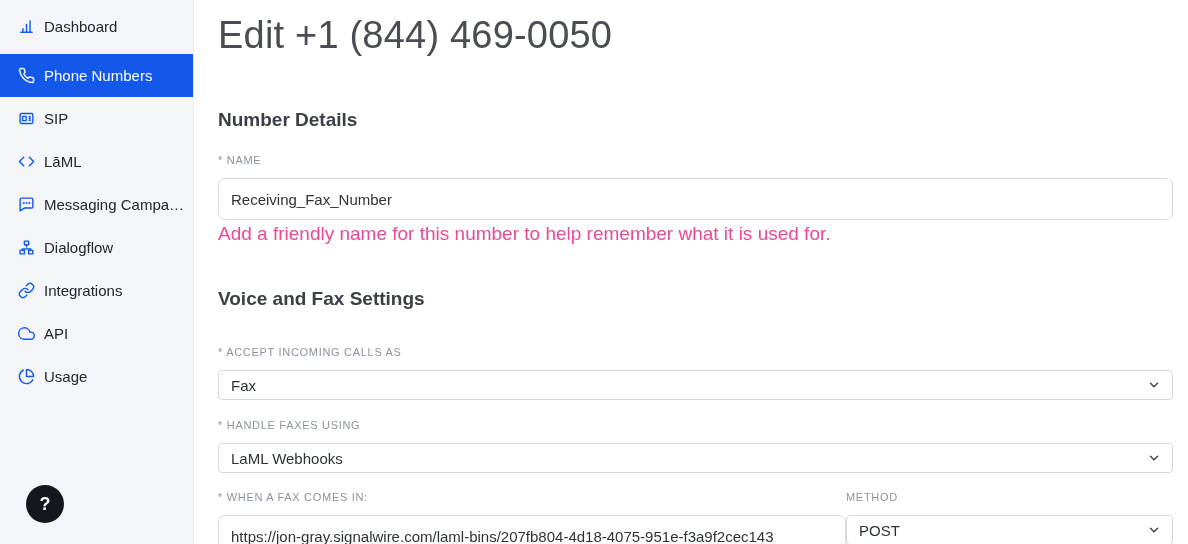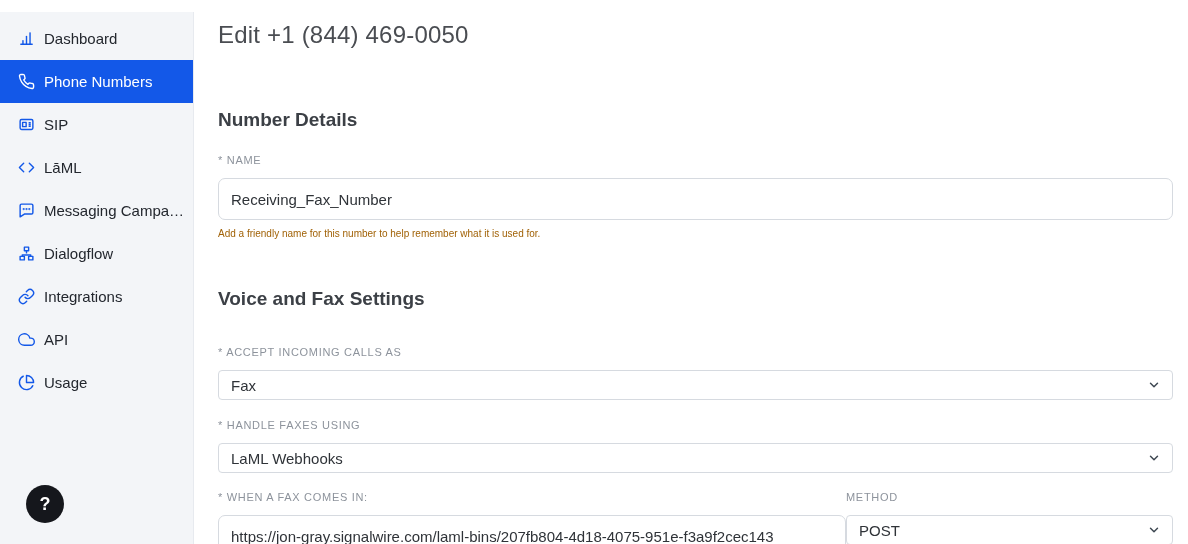--- a/index.html
+++ b/index.html
@@ -3,21 +3,21 @@
 <meta charset="utf-8">
 <style>
   * { box-sizing: border-box; margin: 0; padding: 0; }
   html, body {
     width: 1188px; height: 544px; overflow: hidden;
     background: #ffffff;
     font-family: "Liberation Sans", sans-serif;
   }
   
   .sidebar {
-    position: fixed; left: 0; top: 12px; bottom: 0;
+    position: fixed; left: 0; top: 0; bottom: 0;
     width: 194px;
     background: #f3f5f8;
     border-right: 1px solid #e7eaef;
     padding-top: 5px;
     z-index: 2;
   }
   .nav-item {
     height: 43px;
     display: flex; align-items: center;
     padding-left: 18px;
@@ -27,42 +27,42 @@
     cursor: pointer;
     white-space: nowrap; overflow: hidden;
   }
   .nav-item .icn {
     width: 17px; height: 17px; flex: 0 0 17px;
     color: #1358e8;
     display: inline-flex;
   }
   .nav-item .icn svg { width: 100%; height: 100%; }
   .nav-item .label { overflow: hidden; text-overflow: ellipsis; padding-right: 6px; }
-  .nav-item.active { background: #1358e8; color: #ffffff; }
+  .nav-item.active { background: #1358e8; color: #ffffff; margin-top: 6px; }
   .nav-item.active .icn { color: #ffffff; }
   .help-fab {
     position: fixed; left: 26px; top: 485px;
     width: 38px; height: 38px; border-radius: 50%;
     background: #15171c; color: #ffffff;
     border: none;
     font-family: "Liberation Sans", sans-serif;
     font-size: 18px; font-weight: bold;
     display: flex; align-items: center; justify-content: center;
     cursor: pointer;
     z-index: 3;
   }
   
   .main {
     margin-left: 194px;
     padding: 0 15px 0 24px;
     height: 544px;
   }
   .page-title {
     margin-top: 14px;
-    font-size: 24px;
+    font-size: 38px;
     font-weight: 300;
     line-height: 42px;
     color: #4a4d52;
     letter-spacing: 0.2px;
   }
   .section-heading {
     font-size: 19px;
     font-weight: 700;
     line-height: 22px;
     color: #3c4046;
@@ -89,23 +89,23 @@
     border-radius: 7px;
     background: #ffffff;
     padding: 0 12px;
     font-family: "Liberation Sans", sans-serif;
     font-size: 15px;
     color: #2f3338;
     outline: none;
   }
   .helper-text {
     margin-top: 5px;
-    font-size: 10px;
+    font-size: 19px;
     line-height: 17px;
-    color: #a16207;
+    color: #ec4899;
   }
   .select-box {
     position: relative;
     height: 30px;
     margin-top: 11px;
     border: 1px solid #d6dae0;
     border-radius: 4px;
     background: #ffffff;
     display: flex; align-items: center;
     padding: 0 32px 0 12px;

